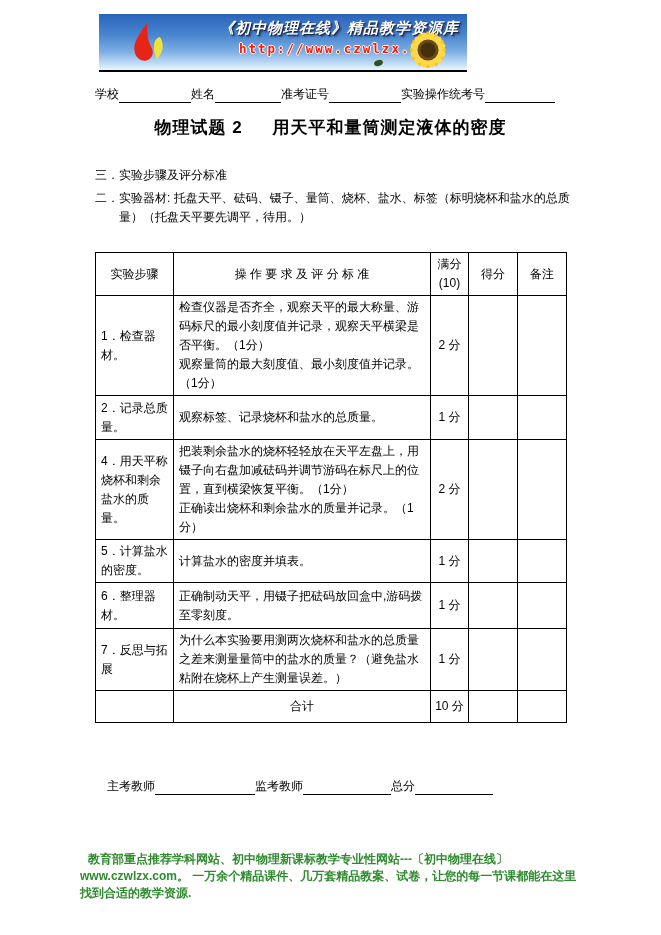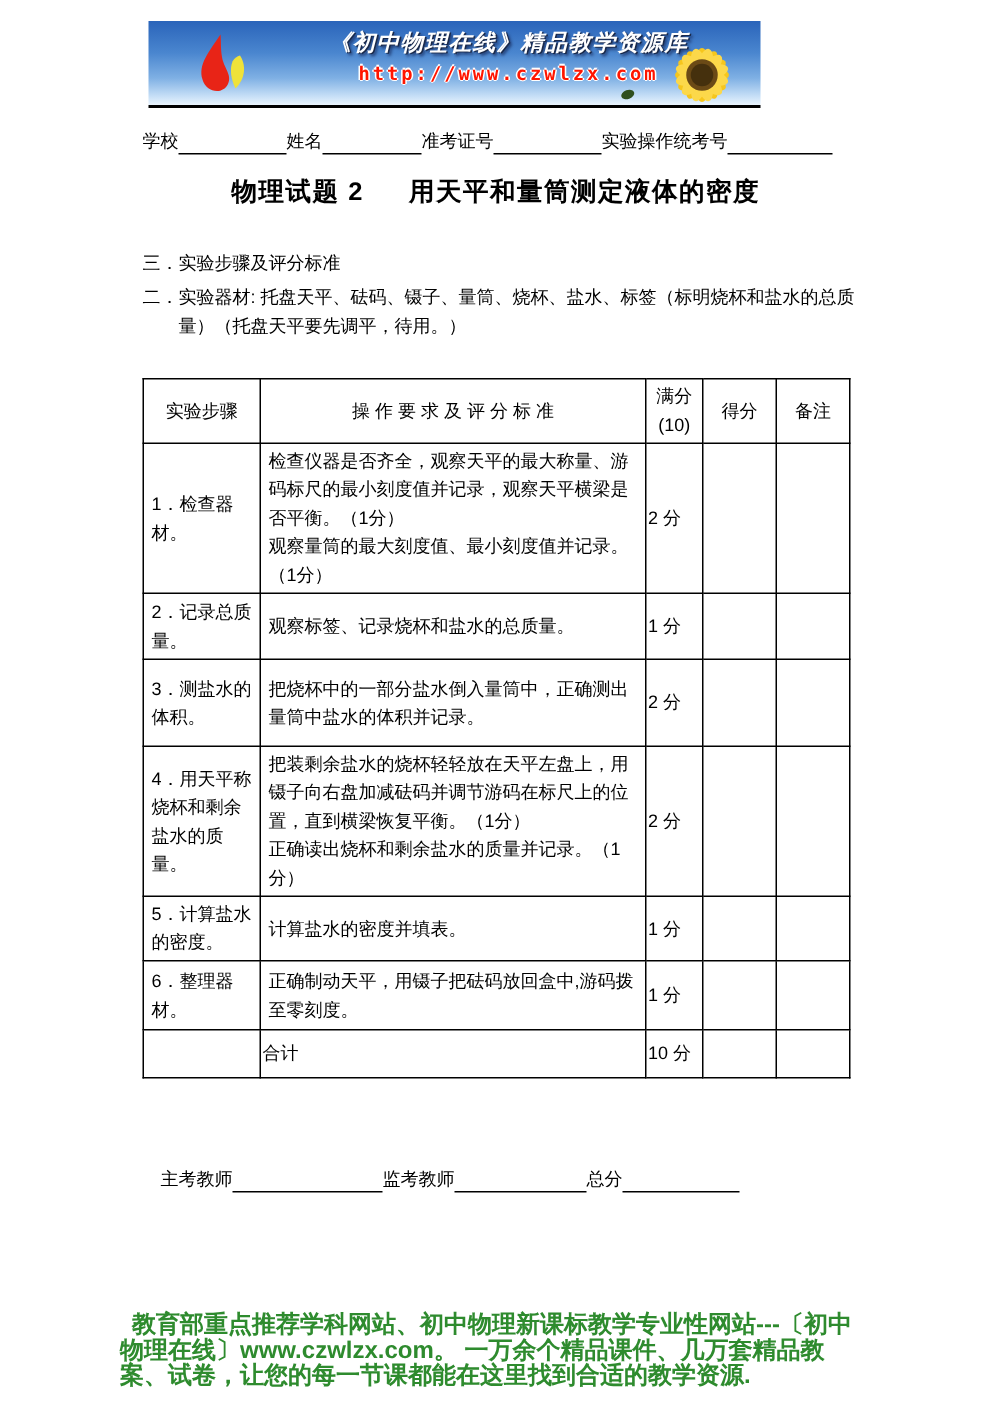--- a/index.html
+++ b/index.html
@@ -5,21 +5,21 @@
   html,body{margin:0;padding:0;}
   body{
     width:661px;height:935px;background:#ffffff;color:#000;
     font-family:"Liberation Sans","DejaVu Sans",sans-serif;
     position:relative;overflow:hidden;
   }
   .page{position:absolute;inset:0;}
 
   
   .banner{
-    position:absolute;left:99px;top:14px;width:408px;height:56px;
+    position:absolute;left:99px;top:14px;width:368px;height:56px;
     background:linear-gradient(180deg,#2a64ba 0%,#4a86cf 38%,#7fb0e4 68%,#c8e0f7 90%,#eaf4fd 100%);
     border-bottom:2px solid #000;
     overflow:hidden;
   }
   .banner-logo{position:absolute;left:24px;top:8px;}
   .banner-text{position:absolute;left:95px;top:5px;width:290px;text-align:center;}
   .banner-title{
     color:#fff;font-weight:bold;font-style:italic;font-size:15px;letter-spacing:1px;
     text-shadow:1px 1px 0 #1b2a4a,2px 2px 2px rgba(0,0,40,.55);
     white-space:nowrap;
@@ -52,34 +52,33 @@
 
   
   table.score-table{
     position:absolute;left:95px;top:252px;width:471px;
     border-collapse:collapse;table-layout:fixed;
   }
   .score-table td{
     border:1px solid #000;font-size:12px;line-height:19px;
     padding:2px 5px;vertical-align:middle;word-break:break-all;
   }
-  .score-table td.c{text-align:left;padding:2px 1px;}
+  .score-table td.c{text-align:center;padding:2px 1px;}
   .score-table tr.hdr td{text-align:center;font-weight:normal;}
   .pre{white-space:pre-line;margin-left:11px;}
   tr.hdr{height:38px;}
   tr.r0{height:98px;} tr.r1{height:44px;} tr.r2{height:58px;} tr.r3{height:90px;}
   tr.r4{height:42px;} tr.r5{height:46px;} tr.r6{height:58px;} tr.rt{height:32px;}
 
   
   .footer-line{position:absolute;left:95px;top:778px;font-size:12px;white-space:nowrap;margin-left:12px;}
   .bottom-note{
     position:absolute;left:80px;top:851px;width:500px;
-    font-size:16px;line-height:17px;font-weight:bold;color:#2e8b2e;
+    font-size:12px;line-height:17px;font-weight:bold;color:#2e8b2e;
     text-indent:8px;
-    margin-top:24px;
   }
 </style>
 </head>
 <body>
 
 <div class="page">
 
   <div class="banner">
     <svg class="banner-logo" width="60" height="46" viewBox="0 0 60 46">
       <path d="M24 1 C16 13 9 21 12 31 C14 39 25 42 29 34 C32 28 26 23 25 16 C24 10 24.5 6 24 1 Z" fill="#e82417"></path>
@@ -150,27 +149,20 @@
         <td></td>
         <td></td>
       </tr>
       <tr class="r1">
         <td>2．记录总质量。</td>
         <td class="pre">观察标签、记录烧杯和盐水的总质量。</td>
         <td class="c">1 分</td>
         <td></td>
         <td></td>
       </tr>
-      <tr class="r2">
-        <td>3．测盐水的体积。</td>
-        <td class="pre">把烧杯中的一部分盐水倒入量筒中，正确测出量筒中盐水的体积并记录。</td>
-        <td class="c">2 分</td>
-        <td></td>
-        <td></td>
-      </tr>
       <tr class="r3">
         <td>4．用天平称烧杯和剩余盐水的质量。</td>
         <td class="pre">把装剩余盐水的烧杯轻轻放在天平左盘上，用镊子向右盘加减砝码并调节游码在标尺上的位置，直到横梁恢复平衡。（1分）
 正确读出烧杯和剩余盐水的质量并记录。（1分）</td>
         <td class="c">2 分</td>
         <td></td>
         <td></td>
       </tr>
       <tr class="r4">
         <td>5．计算盐水的密度。</td>
@@ -179,20 +171,27 @@
         <td></td>
         <td></td>
       </tr>
       <tr class="r5">
         <td>6．整理器材。</td>
         <td class="pre">正确制动天平，用镊子把砝码放回盒中,游码拨至零刻度。</td>
         <td class="c">1 分</td>
         <td></td>
         <td></td>
       </tr>
+      <tr class="r6">
+        <td>7．反思与拓展</td>
+        <td class="pre">为什么本实验要用测两次烧杯和盐水的总质量之差来测量量筒中的盐水的质量？（避免盐水粘附在烧杯上产生测量误差。）</td>
+        <td class="c">1 分</td>
+        <td></td>
+        <td></td>
+      </tr>
       <tr class="rt">
         <td></td>
         <td class="c">合计</td>
         <td class="c">10 分</td>
         <td></td>
         <td></td>
       </tr>
     </tbody>
   </table>
 

